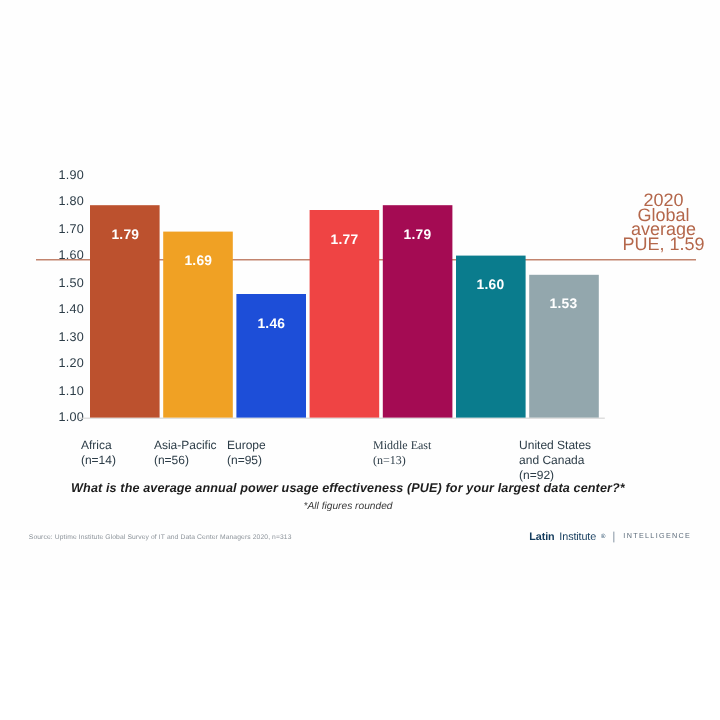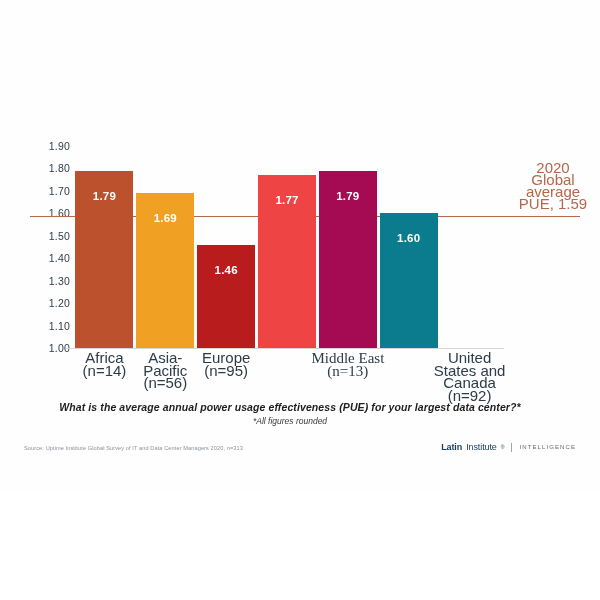--- a/index.html
+++ b/index.html
@@ -94,24 +94,24 @@
   
   #cat-labels {
     position: absolute;
     left: 74px;
     top: 352px;
     width: 426px;
     height: 50px;
   }
   .cat {
     position: absolute;
-    top: 0;
+    top: 14px;
     width: 74px;
-    text-align: center;
-    font-size: 15px;
+    text-align: left;
+    font-size: 10px;
     line-height: 12.5px;
     color: #2c3c47;
   }
   .cat .n { display: block; }
 
   
   #annotation {
     position: absolute;
     left: 516px;
     top: 162px;
@@ -216,31 +216,34 @@
 
   <div id="reference-line" style="top: 215.578px; background: rgb(180, 103, 75);"></div>
 
   <div id="plot-area">
       <div class="bar" style="left: 1.42857px; height: 177.311px; background: rgb(188, 81, 46);">
         <div class="bar-value">1.79</div>
       </div>
       <div class="bar" style="left: 62.2857px; height: 154.867px; background: rgb(240, 161, 36);">
         <div class="bar-value">1.69</div>
       </div>
-      <div class="bar" style="left: 123.143px; height: 103.244px; background: #b91c1c;">
+      <div class="bar" style="left: 123.143px; height: 103.244px; background: #1d4ed8;">
         <div class="bar-value">1.46</div>
       </div>
       <div class="bar" style="left: 184px; height: 172.822px; background: #ef4444;">
         <div class="bar-value">1.77</div>
       </div>
       <div class="bar" style="left: 244.857px; height: 177.311px; background: rgb(164, 11, 83);">
         <div class="bar-value">1.79</div>
       </div>
       <div class="bar" style="left: 305.714px; height: 134.667px; background: rgb(10, 124, 141);">
         <div class="bar-value">1.60</div>
+      </div>
+      <div class="bar" style="left: 366.571px; height: 118.956px; background: rgb(147, 167, 173);">
+        <div class="bar-value">1.53</div>
       </div>
     </div>
 
   <div id="cat-labels">
       <div class="cat" style="left: -6.57143px;"><span>Africa</span><span class="n">(n=14)</span></div>
       <div class="cat" style="left: 54.2857px;"><span>Asia-Pacific</span><span class="n">(n=56)</span></div>
       <div class="cat" style="left: 115.143px;"><span>Europe</span><span class="n">(n=95)</span></div>
       <div class="cat" style="left: 236.857px; font-family: Liberation Serif, serif;"><span>Middle East</span><span class="n">(n=13)</span></div>
       <div class="cat" style="left: 358.571px;"><span>United States and Canada</span><span class="n">(n=92)</span></div>
     </div>

